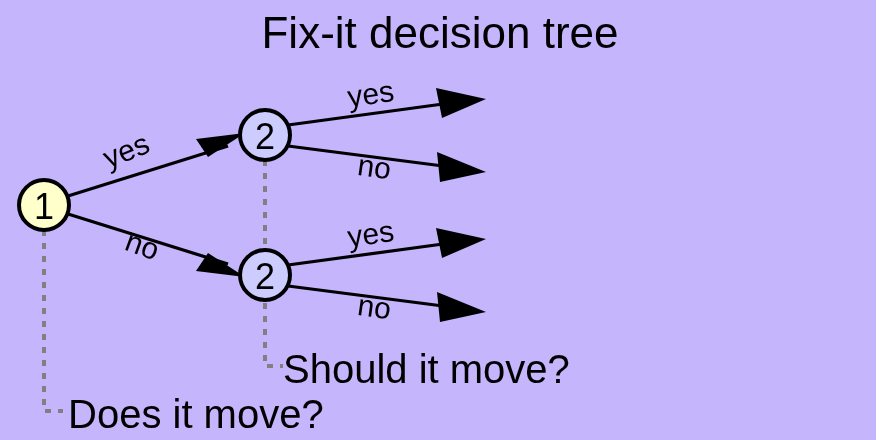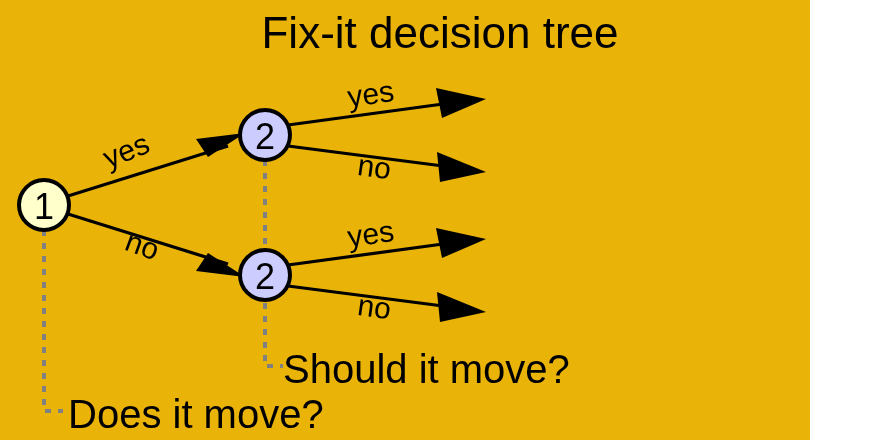--- a/index.html
+++ b/index.html
@@ -8,23 +8,23 @@
     background: #ffffff;
   }
   body {
     width: 880px;
     height: 440px;
     overflow: hidden;
     font-family: "Liberation Sans", sans-serif;
   }
   #stage {
     position: relative;
-    width: 810px;
+    width: 876px;
     height: 440px;
-    background: #eab308;
+    background: #c4b5fd;
   }
   svg#diagram {
     position: absolute;
     left: 0;
     top: 0;
     width: 880px;
     height: 440px;
     display: block;
   }
   .title-text {

